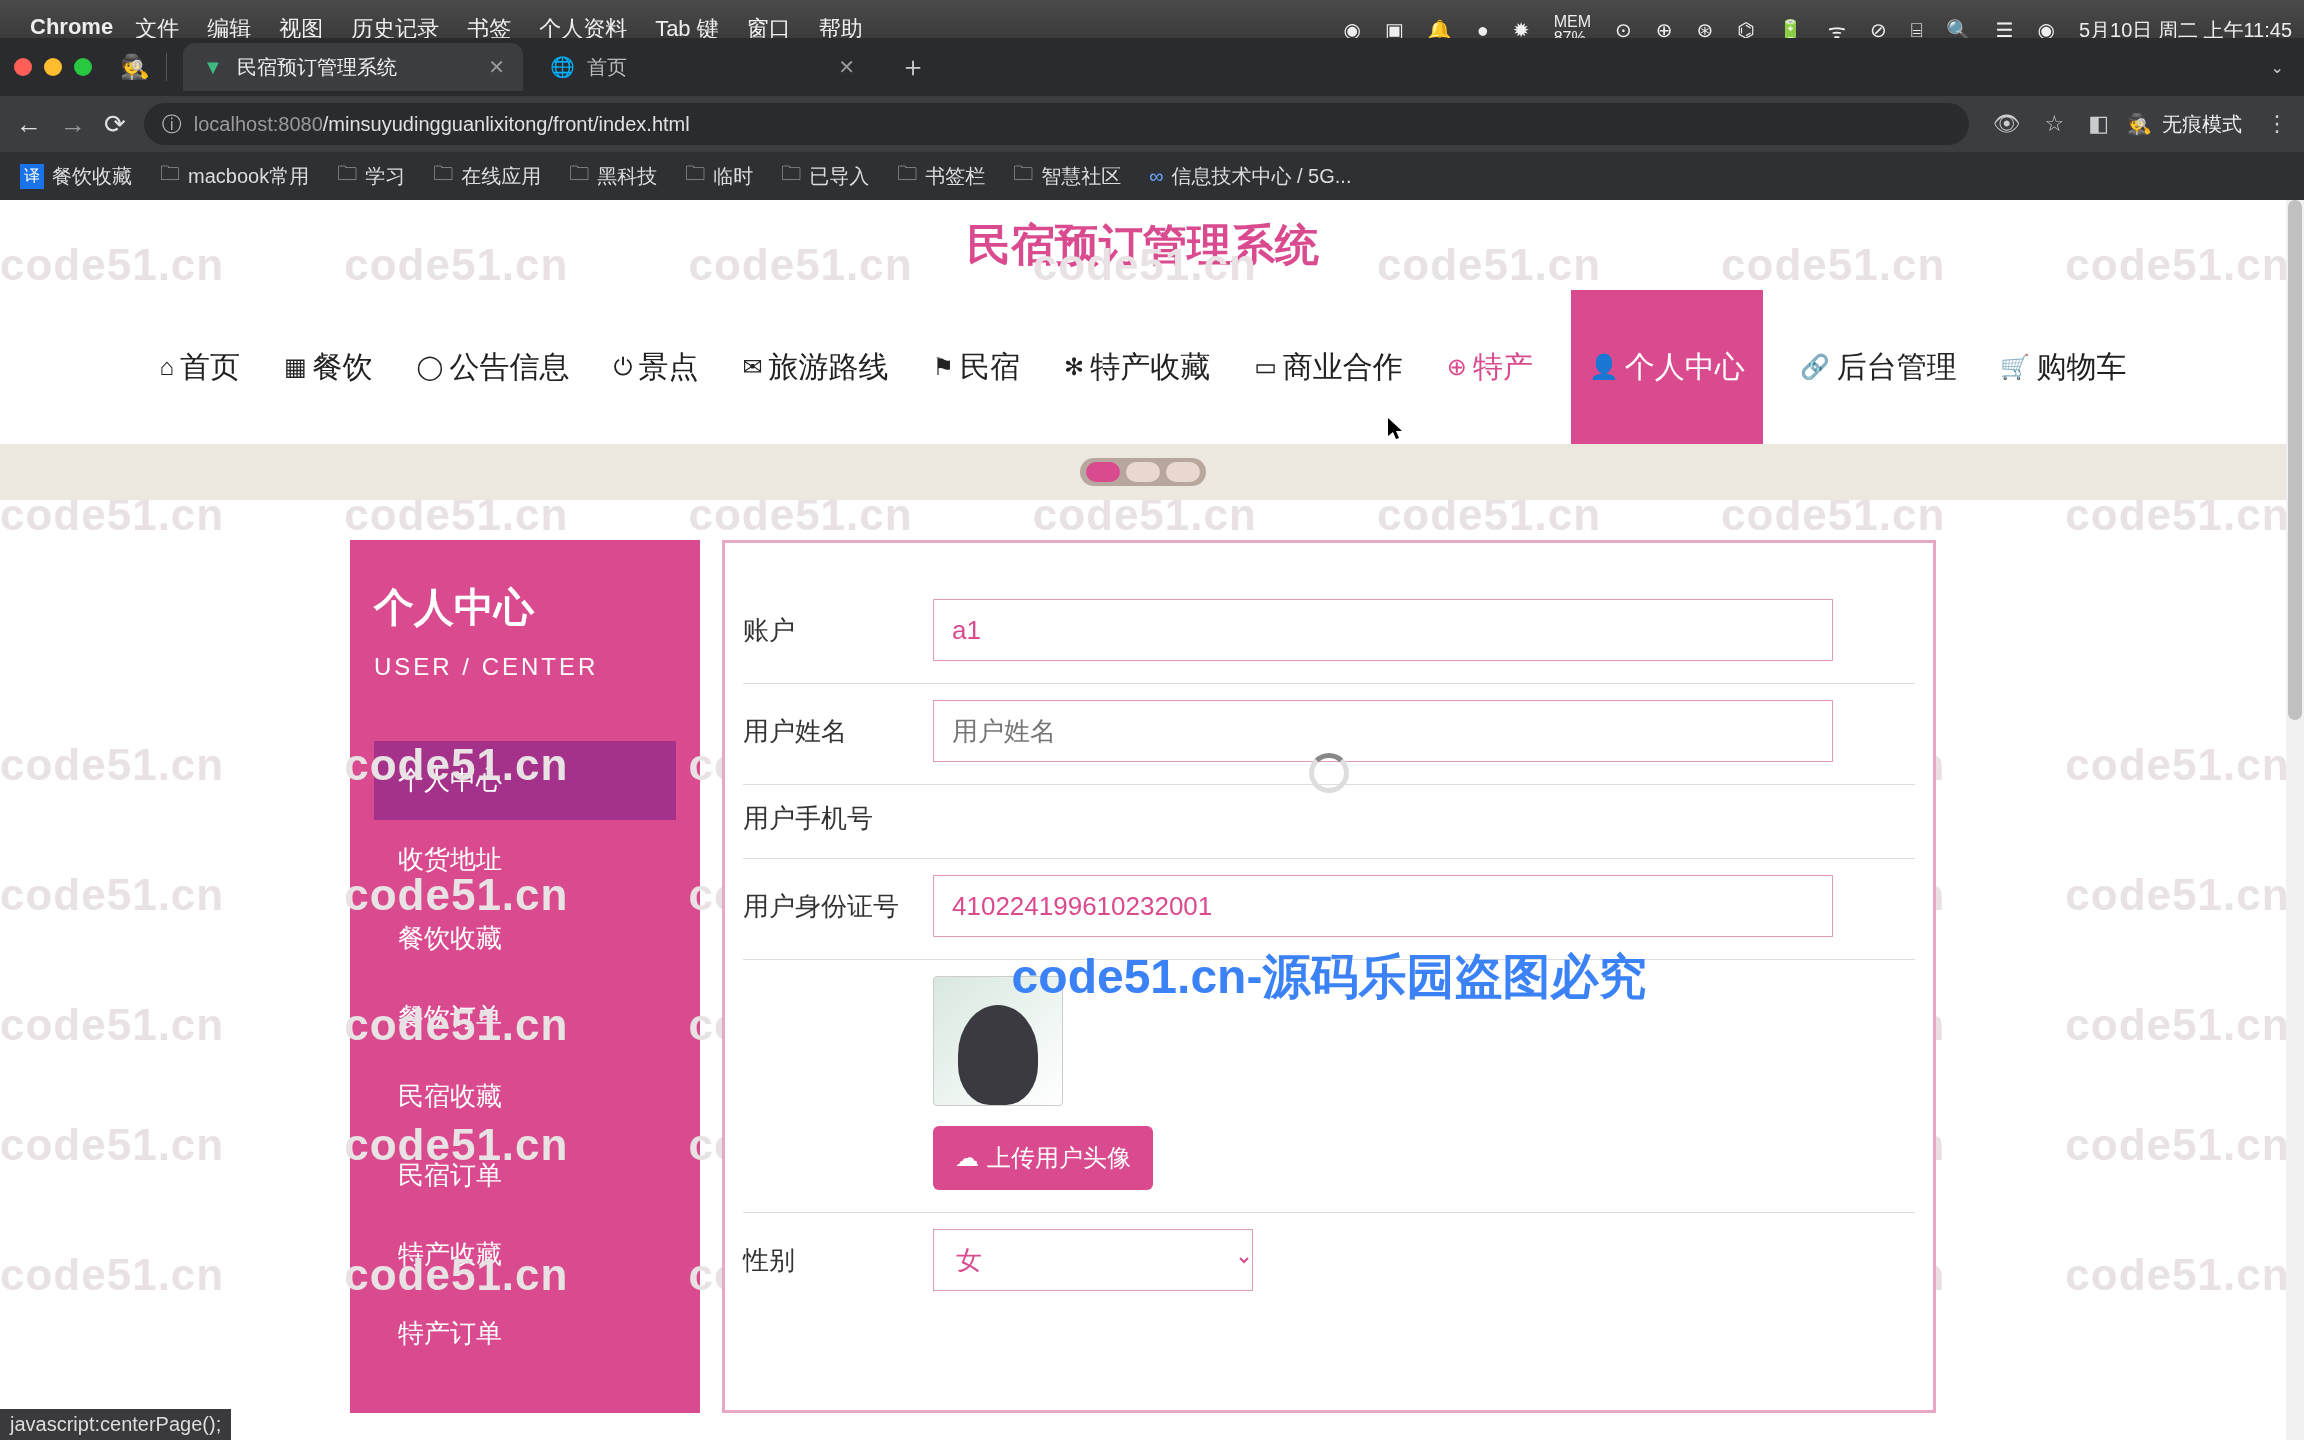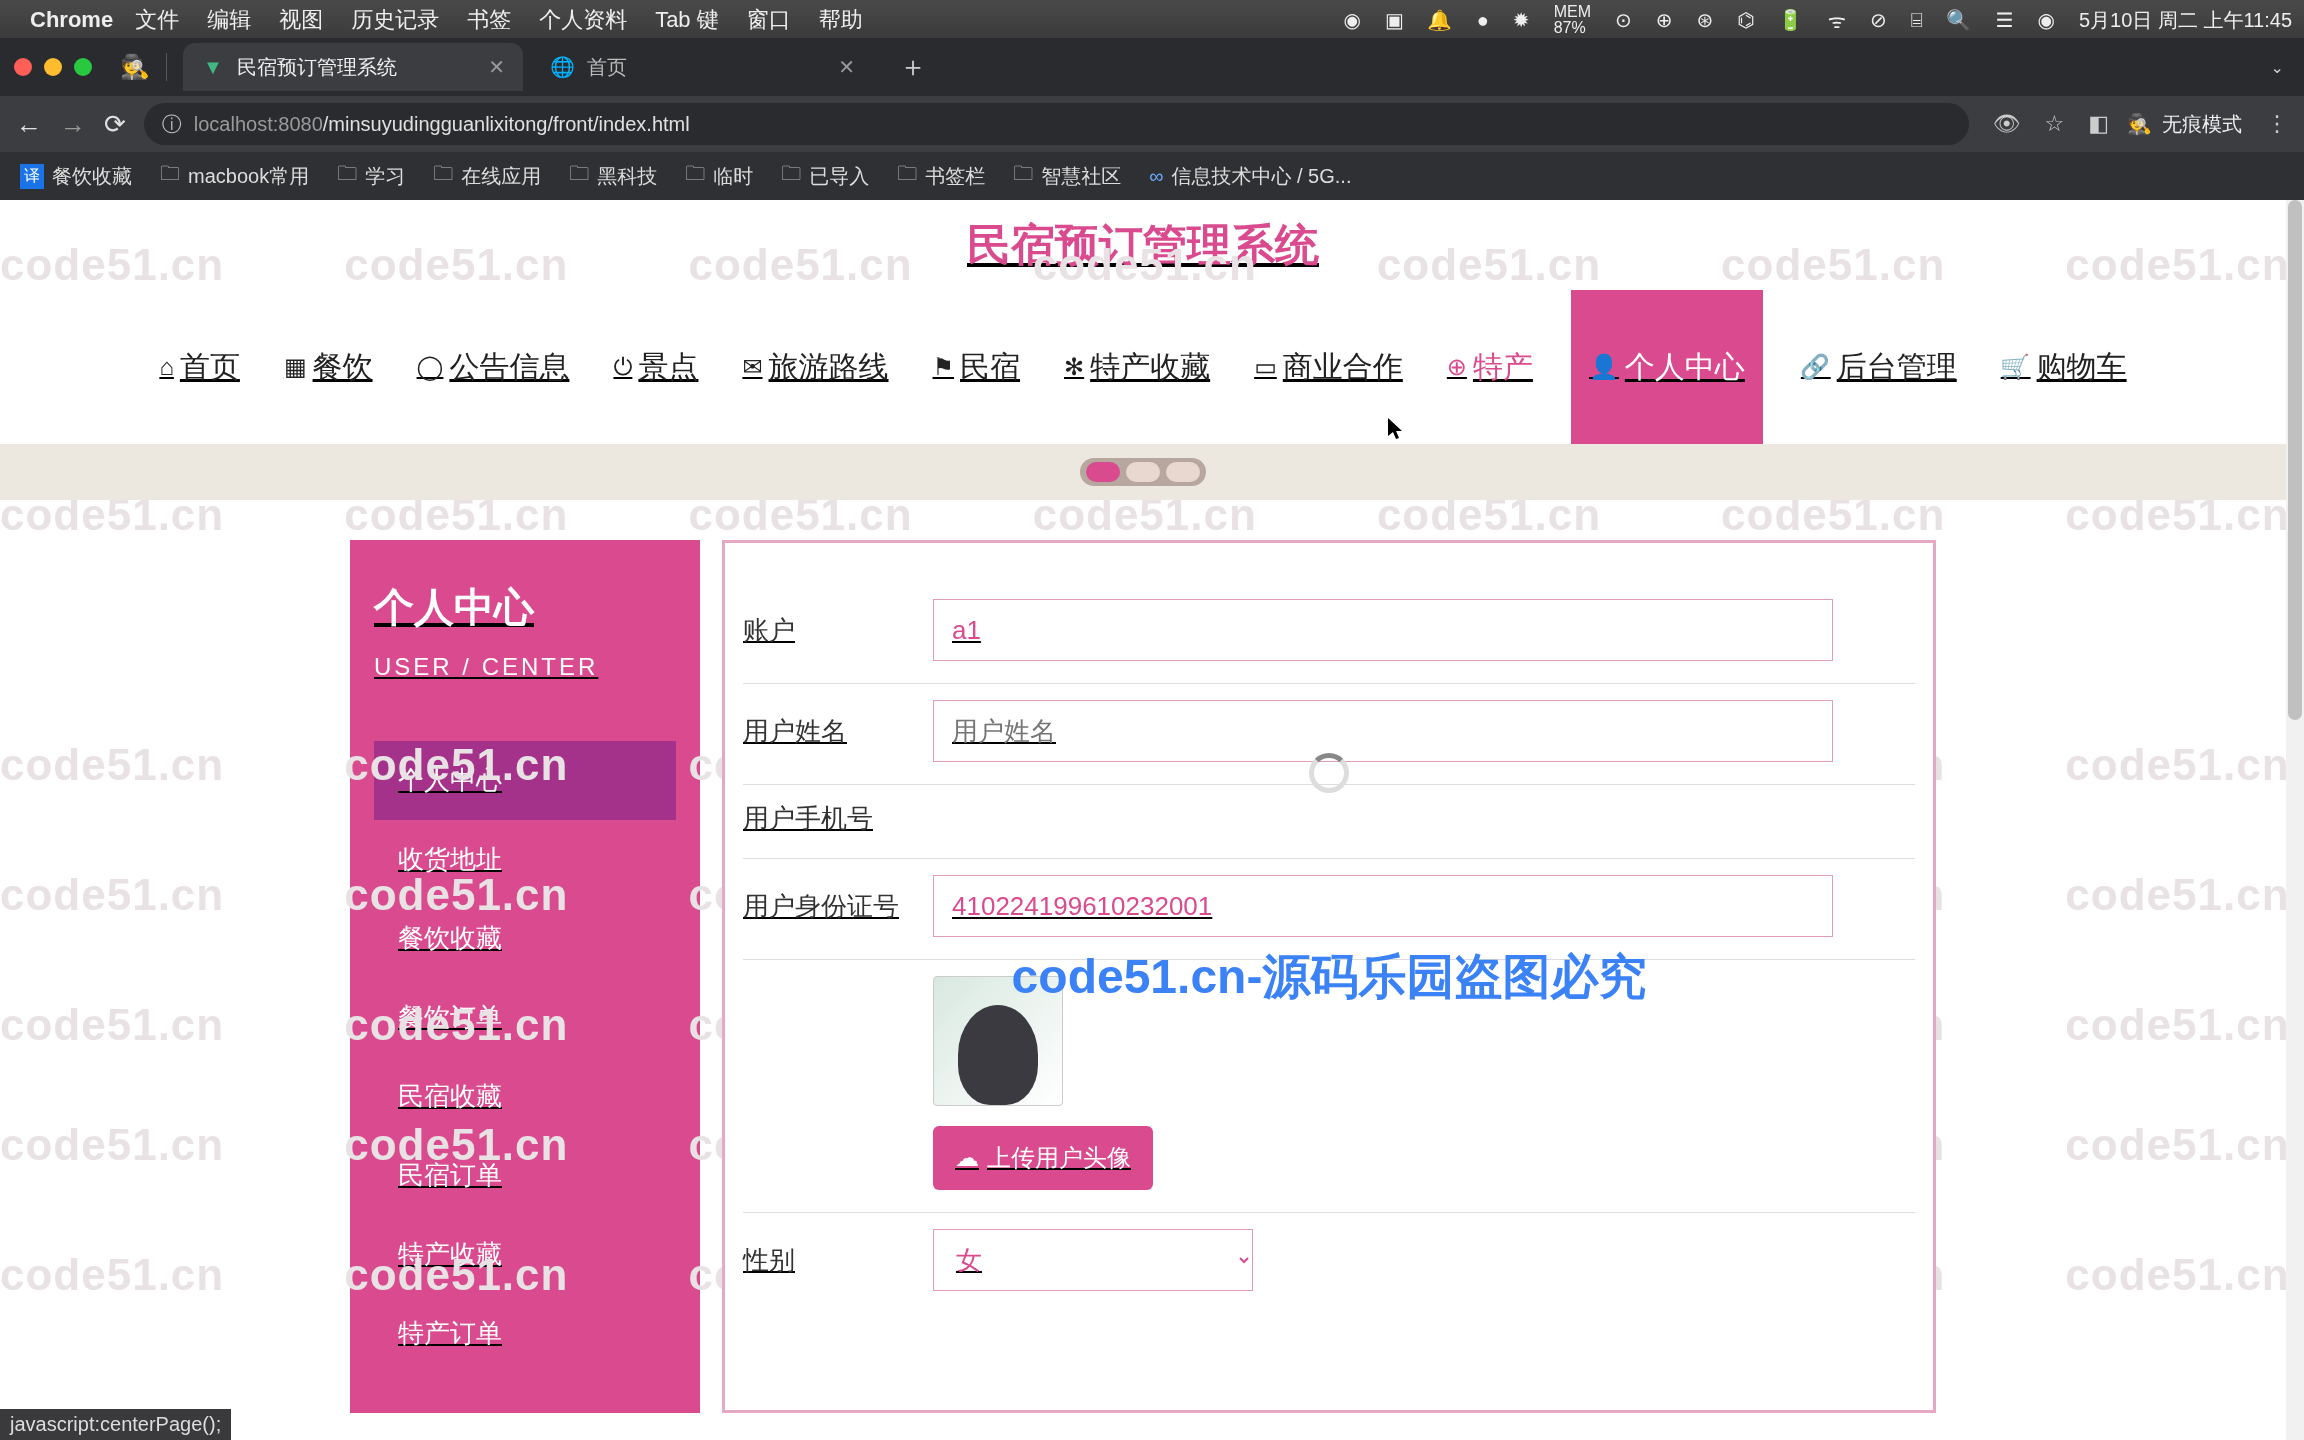--- a/index.html
+++ b/index.html
@@ -1,19 +1,19 @@
 <!DOCTYPE html>
 <html><head>
 <meta charset="utf-8">
 <style>
 * { box-sizing: border-box; margin: 0; padding: 0; }
 body { font-family: -apple-system, "PingFang SC", sans-serif; width: 2304px; height: 1440px; transform-origin: top left; background: #fff; position: relative; overflow: hidden; }
 
 
-.menubar { height: 40px; background: linear-gradient(#4a4a4a,#3a3a3a); display: flex; align-items: center; color: #eee; font-size: 22px; padding: 4px 12px; }
+.menubar { height: 40px; background: linear-gradient(#4a4a4a,#3a3a3a); display: flex; align-items: flex-start; color: #eee; font-size: 22px; padding: 14px 12px; }
 .menubar .apple { margin-right: 18px; font-size: 24px; }
 .menubar .app { font-weight: 600; margin-right: 22px; }
 .menubar .menu { margin-right: 28px; }
 .menubar .right { margin-left: auto; display: flex; gap: 24px; align-items: center; font-size: 20px; }
 .menubar .clock { font-size: 20px; }
 
 
 .chrome { position: absolute; top: 38px; left: 0; right: 0; }
 .tabbar { height: 58px; background: #2a2b2e; display: flex; align-items: center; padding-left: 14px; gap: 10px; }
 .traffic { display: flex; gap: 12px; margin-right: 18px; }
@@ -33,21 +33,21 @@
 .omnibox .host { color: #9a9a9a; }
 .omnibox .path { color: #e0e0e0; }
 .addrbar .ricon { color: #ccc; font-size: 22px; margin-left: 6px; }
 .addrbar .incog { display:flex; align-items:center; gap:10px; color:#eee; font-size:20px; }
 
 .bookbar { height: 48px; background: #2f3033; display: flex; align-items: center; gap: 28px; padding: 0 20px; font-size: 20px; color: #ddd; }
 .bkm { display: flex; align-items: center; gap: 8px; }
 .bkm .fld { color:#bbb; }
 
 
-.page { position: absolute; top: 200px; left: 0; right: 18px; text-decoration: underline; }
+.page { position: absolute; top: 200px; left: 0; right: 18px; }
 .watermark { position: absolute; left:0; right:0; color:#e9e2e4; font-size:44px; font-weight:600; letter-spacing:1px; pointer-events:none; white-space:nowrap; overflow:hidden; }
 .wm-row { display:flex; gap: 120px; }
 
 .site-title { height: 90px; display:flex; align-items:center; justify-content:center; }
 .site-title span { font-size: 44px; color:#d94b8e; font-weight:600; }
 
 .mainnav { height: 154px; background:#fff; display:flex; align-items:center; justify-content:center; gap: 32px; position:relative; }
 .mainnav .item { font-size: 30px; color:#222; display:flex; align-items:center; gap:6px; padding: 0 6px; height:154px; }
 .mainnav .item.active-pink { background:#d94b8e; color:#fff; padding: 0 18px; }
 .mainnav .item .ic { font-size:24px; }

